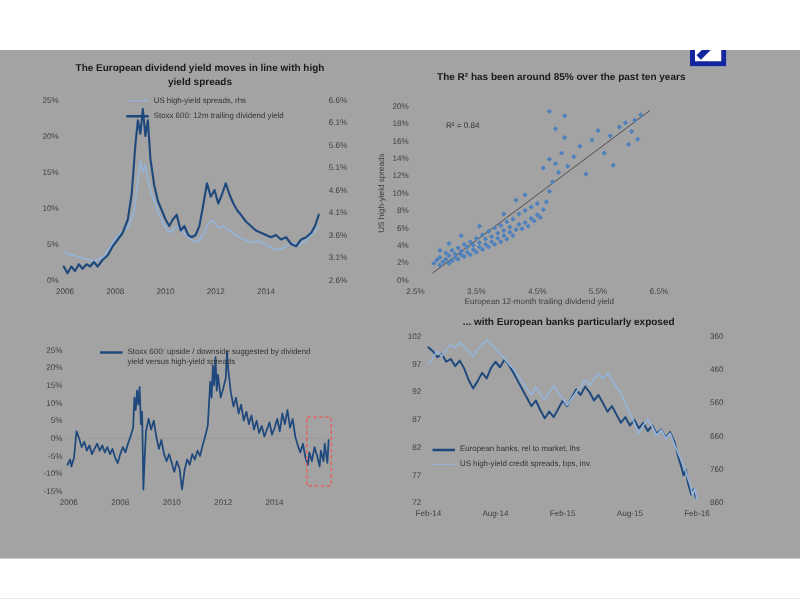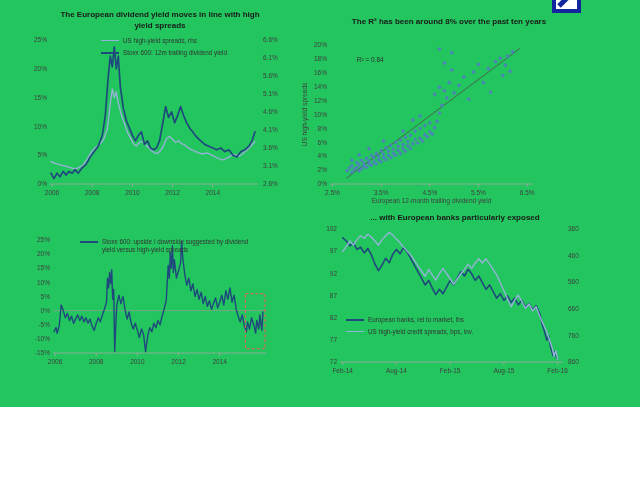--- a/index.html
+++ b/index.html
@@ -1,17 +1,17 @@
 <!DOCTYPE html>
 <html><head>
 <meta charset="utf-8">
 <style>
   html,body{margin:0;padding:0;background:#fff;}
-  .page{position:relative;width:640px;height:407px;background:#22c55e;overflow:hidden;
-        font-family:"Liberation Sans",sans-serif;}
+  .page{position:relative;width:640px;height:407px;background:#a3a3a3;overflow:hidden;
+        font-family:"Liberation Sans",sans-serif;margin-top:40px;}
   .chart-title{position:absolute;font-size:8px;font-weight:bold;color:#1a1a1a;
         text-align:center;white-space:pre-line;line-height:1.4;}
   svg.chart{position:absolute;overflow:visible;}
   svg .tick{font-size:6.5px;fill:#404040;font-family:"Liberation Sans",sans-serif;}
   svg .anno{font-size:6.5px;fill:#333333;font-family:"Liberation Sans",sans-serif;}
   .legend{position:absolute;font-size:6.3px;color:#333;}
   .legend-row{display:flex;align-items:flex-start;margin-bottom:4px;}
   .sample{width:18px;flex:0 0 18px;margin-right:4px;margin-top:3px;border-top:2px solid #1F497D;}
   .sample.thin{border-top-width:1.5px;}
   .legend-label{line-height:1.3;}
@@ -67,21 +67,21 @@
     <div class="legend-row">
       <div class="sample thin" style="border-top-color: rgb(149, 179, 215);"></div>
       <div class="legend-label">US high-yield spreads, rhs</div>
     </div>
     <div class="legend-row">
       <div class="sample" style="border-top-color: rgb(31, 73, 125);"></div>
       <div class="legend-label">Stoxx 600: 12m trailing dividend yield</div>
     </div>
   </div>
 
-  <div class="chart-title" style="left:320px;top:16px;width:258px;">The R² has been around 8% over the past ten years</div>
+  <div class="chart-title" style="left:320px;top:16px;width:258px;">The R² has been around 85% over the past ten years</div>
   <svg class="chart" style="left:300px;top:38px;" width="266" height="170">
       <line x1="30" y1="146" x2="233" y2="146" stroke="#a6a6a6" stroke-width="0.8"></line>
       <line x1="32.43405275779376" y1="146" x2="32.43405275779376" y2="149" stroke="#a6a6a6" stroke-width="0.8"></line>
       <text x="32.43405275779376" y="157" text-anchor="middle" class="tick">2.5%</text>
       <line x1="81.11510791366906" y1="146" x2="81.11510791366906" y2="149" stroke="#a6a6a6" stroke-width="0.8"></line>
       <text x="81.11510791366906" y="157" text-anchor="middle" class="tick">3.5%</text>
       <line x1="129.79616306954435" y1="146" x2="129.79616306954435" y2="149" stroke="#a6a6a6" stroke-width="0.8"></line>
       <text x="129.79616306954435" y="157" text-anchor="middle" class="tick">4.5%</text>
       <line x1="178.47721822541968" y1="146" x2="178.47721822541968" y2="149" stroke="#a6a6a6" stroke-width="0.8"></line>
       <text x="178.47721822541968" y="157" text-anchor="middle" class="tick">5.5%</text>

